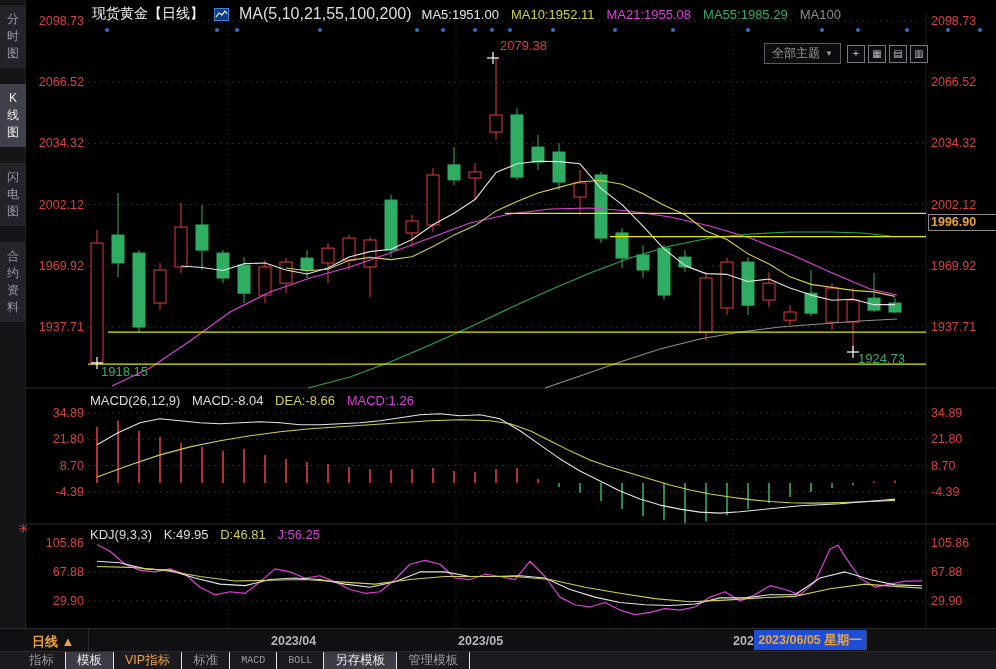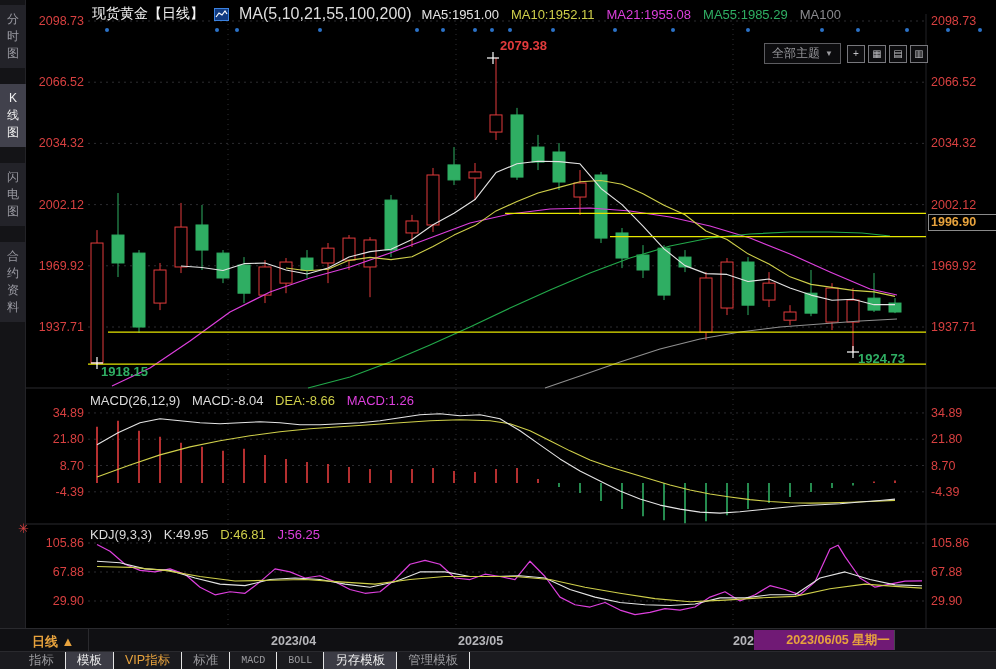--- a/index.html
+++ b/index.html
@@ -23,27 +23,27 @@
   
   .ylab{position:absolute;font-size:12.5px;font-weight:400;color:#d84040;line-height:14px;}
   .ylab.l{left:0;width:84px;text-align:right;}
   .ylab.r{left:931px;text-align:left;}
   #pricebox{position:absolute;left:928px;top:214px;width:64px;height:15px;border:1px solid #8a8a8a;background:#000;color:#e8a33d;font-size:12.5px;font-weight:700;text-align:left;padding:0 2px;line-height:15px;}
   
   .ind-head{position:absolute;left:90px;font-size:13px;white-space:nowrap;z-index:4;}
   .ind-head span{margin-right:8px;margin-top:18px;}
   .c-white{color:#dcdcdc;} .c-yel{color:#cfcf4a;} .c-mag{color:#dd3fdd;}
   
-  .ann{position:absolute;font-size:13px;font-weight:700;z-index:4;}
+  .ann{position:absolute;font-size:13px;font-weight:400;z-index:4;}
   
   #daterow{position:absolute;left:0;top:628px;width:996px;height:24px;background:#101013;border-top:1px solid #2a2a2e;border-bottom:1px solid #2a2a2e;box-sizing:border-box;}
   #period{position:absolute;left:32px;top:4px;color:#e8a33d;font-size:13px;font-weight:700;cursor:pointer;}
   .datelab{position:absolute;top:5px;color:#b6b6ba;font-size:12.5px;font-weight:700;}
   #dateclip{position:absolute;left:733px;top:5px;width:21px;overflow:hidden;color:#b6b6ba;font-size:12.5px;font-weight:700;white-space:nowrap;}
-  #datebox{position:absolute;left:754px;top:1px;width:112px;height:20px;background:#701a75;border-right:1px solid #47474d;color:#e8a33d;font-size:12.5px;font-weight:700;text-align:center;line-height:20px;padding-left:28px;}
+  #datebox{position:absolute;left:754px;top:1px;width:112px;height:20px;background:#1d4ed8;border-right:1px solid #47474d;color:#e8a33d;font-size:12.5px;font-weight:700;text-align:center;line-height:20px;}
   #tabrow{position:absolute;left:0;top:652px;width:996px;height:17px;background:#1b1b1f;display:flex;align-items:stretch;padding-left:18px;box-sizing:border-box;}
   .tab{color:#9a9a9e;font-size:12.5px;line-height:17px;padding:0 11px;border-right:1px solid #e5e5e5;cursor:pointer;white-space:nowrap;}
   .tab.mono{font-family:"Liberation Mono","DejaVu Sans Mono",monospace;font-size:10px;}
   .tab.sel{background:#3c3c45;color:#ededed;}
   .tab.vip{color:#e8a33d;}
   #kdj-gear{position:absolute;left:18px;top:521px;color:#d84040;font-size:13px;font-weight:700;z-index:4;}
 </style>
 </head>
 <body>
 <div id="stage">

